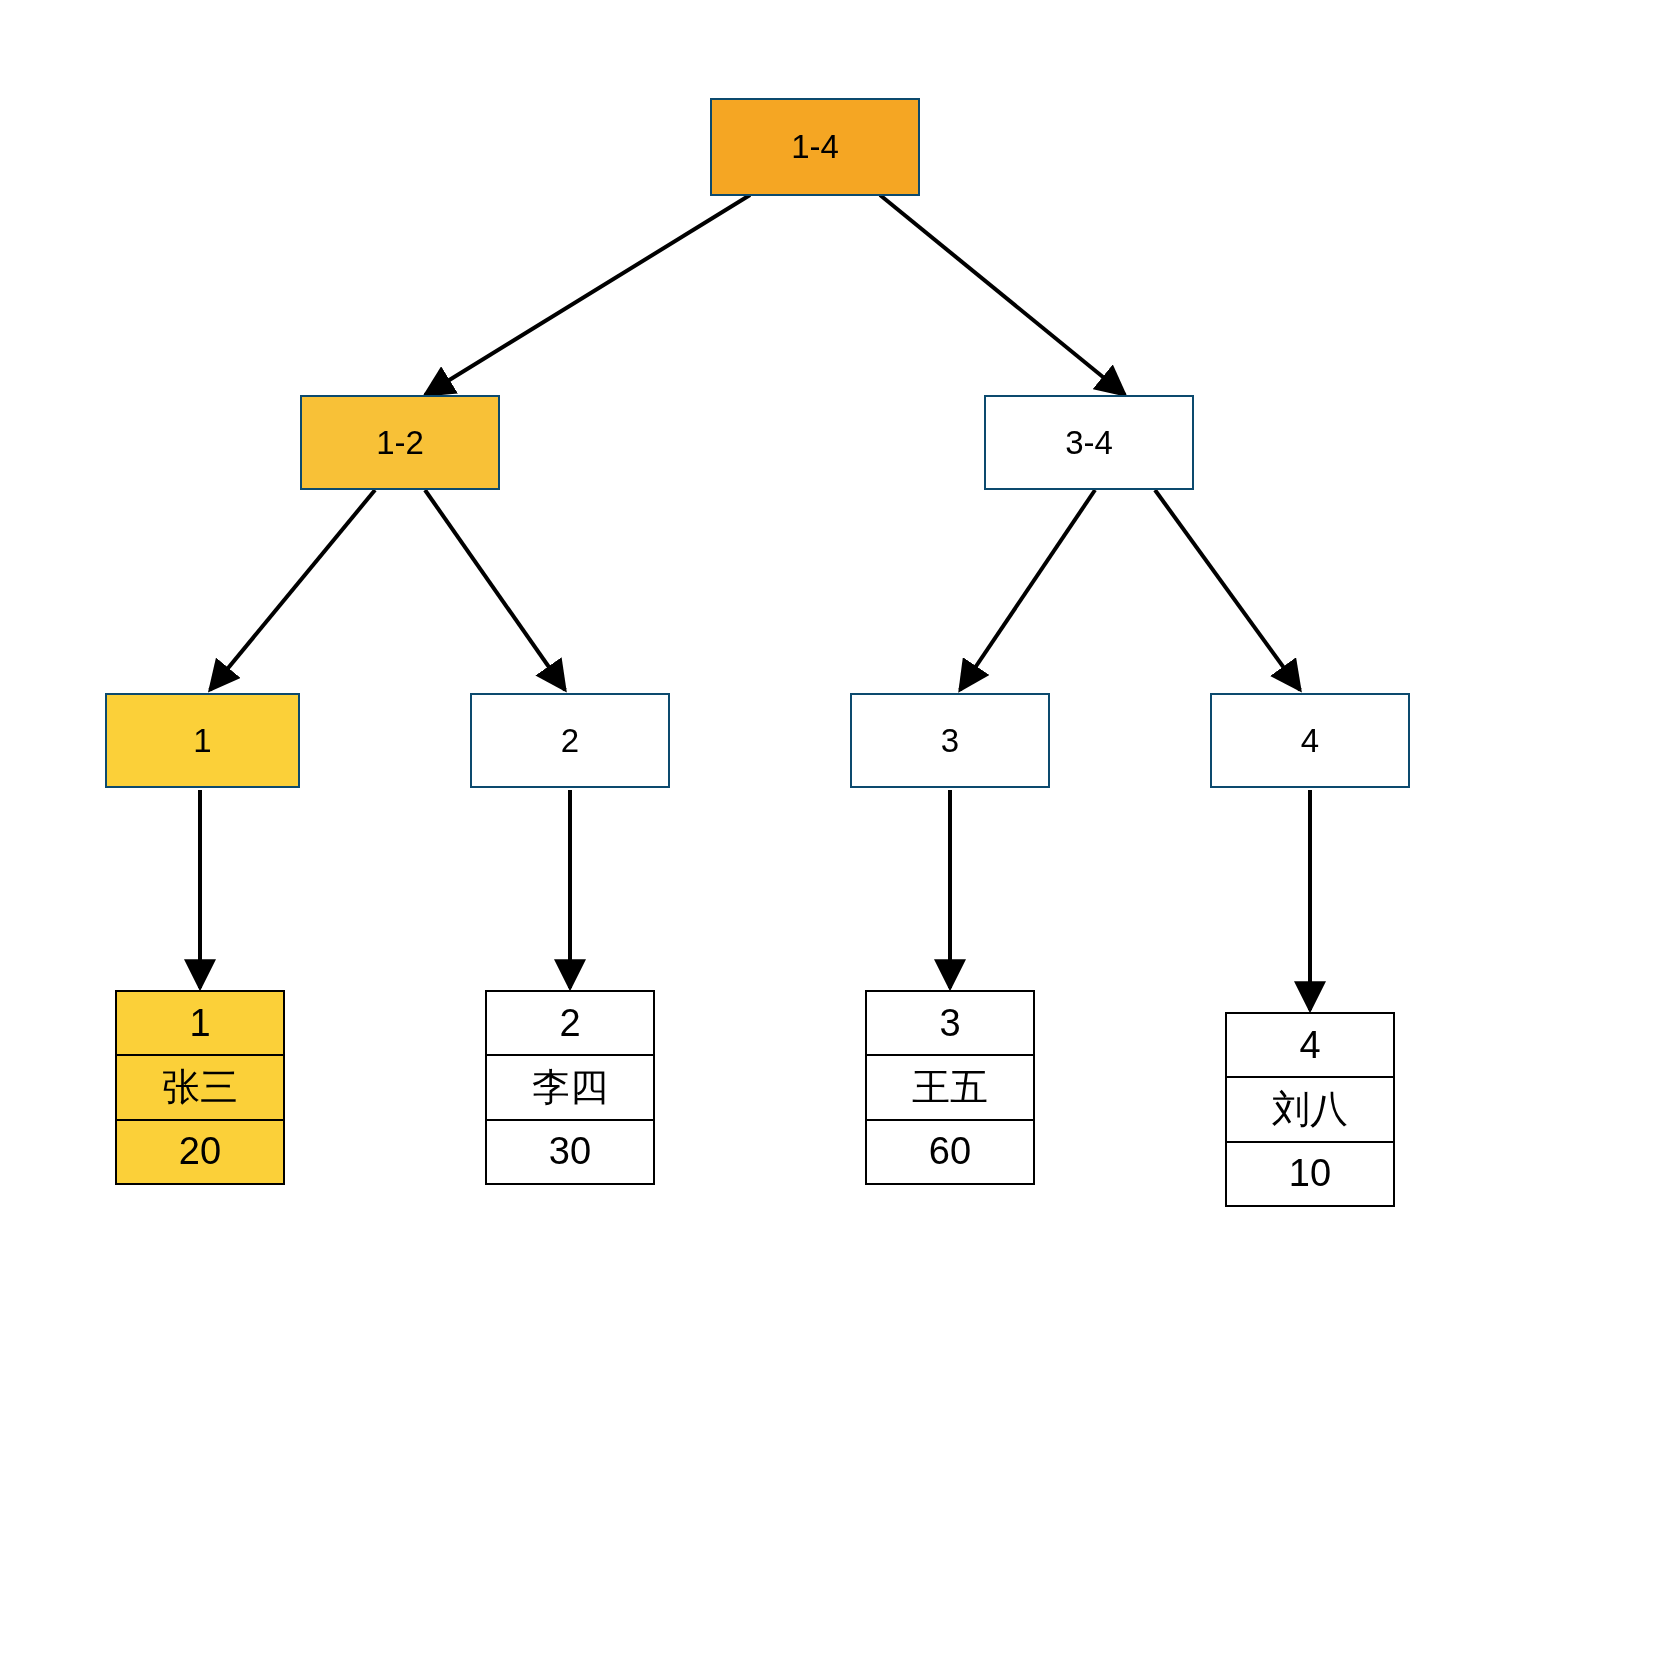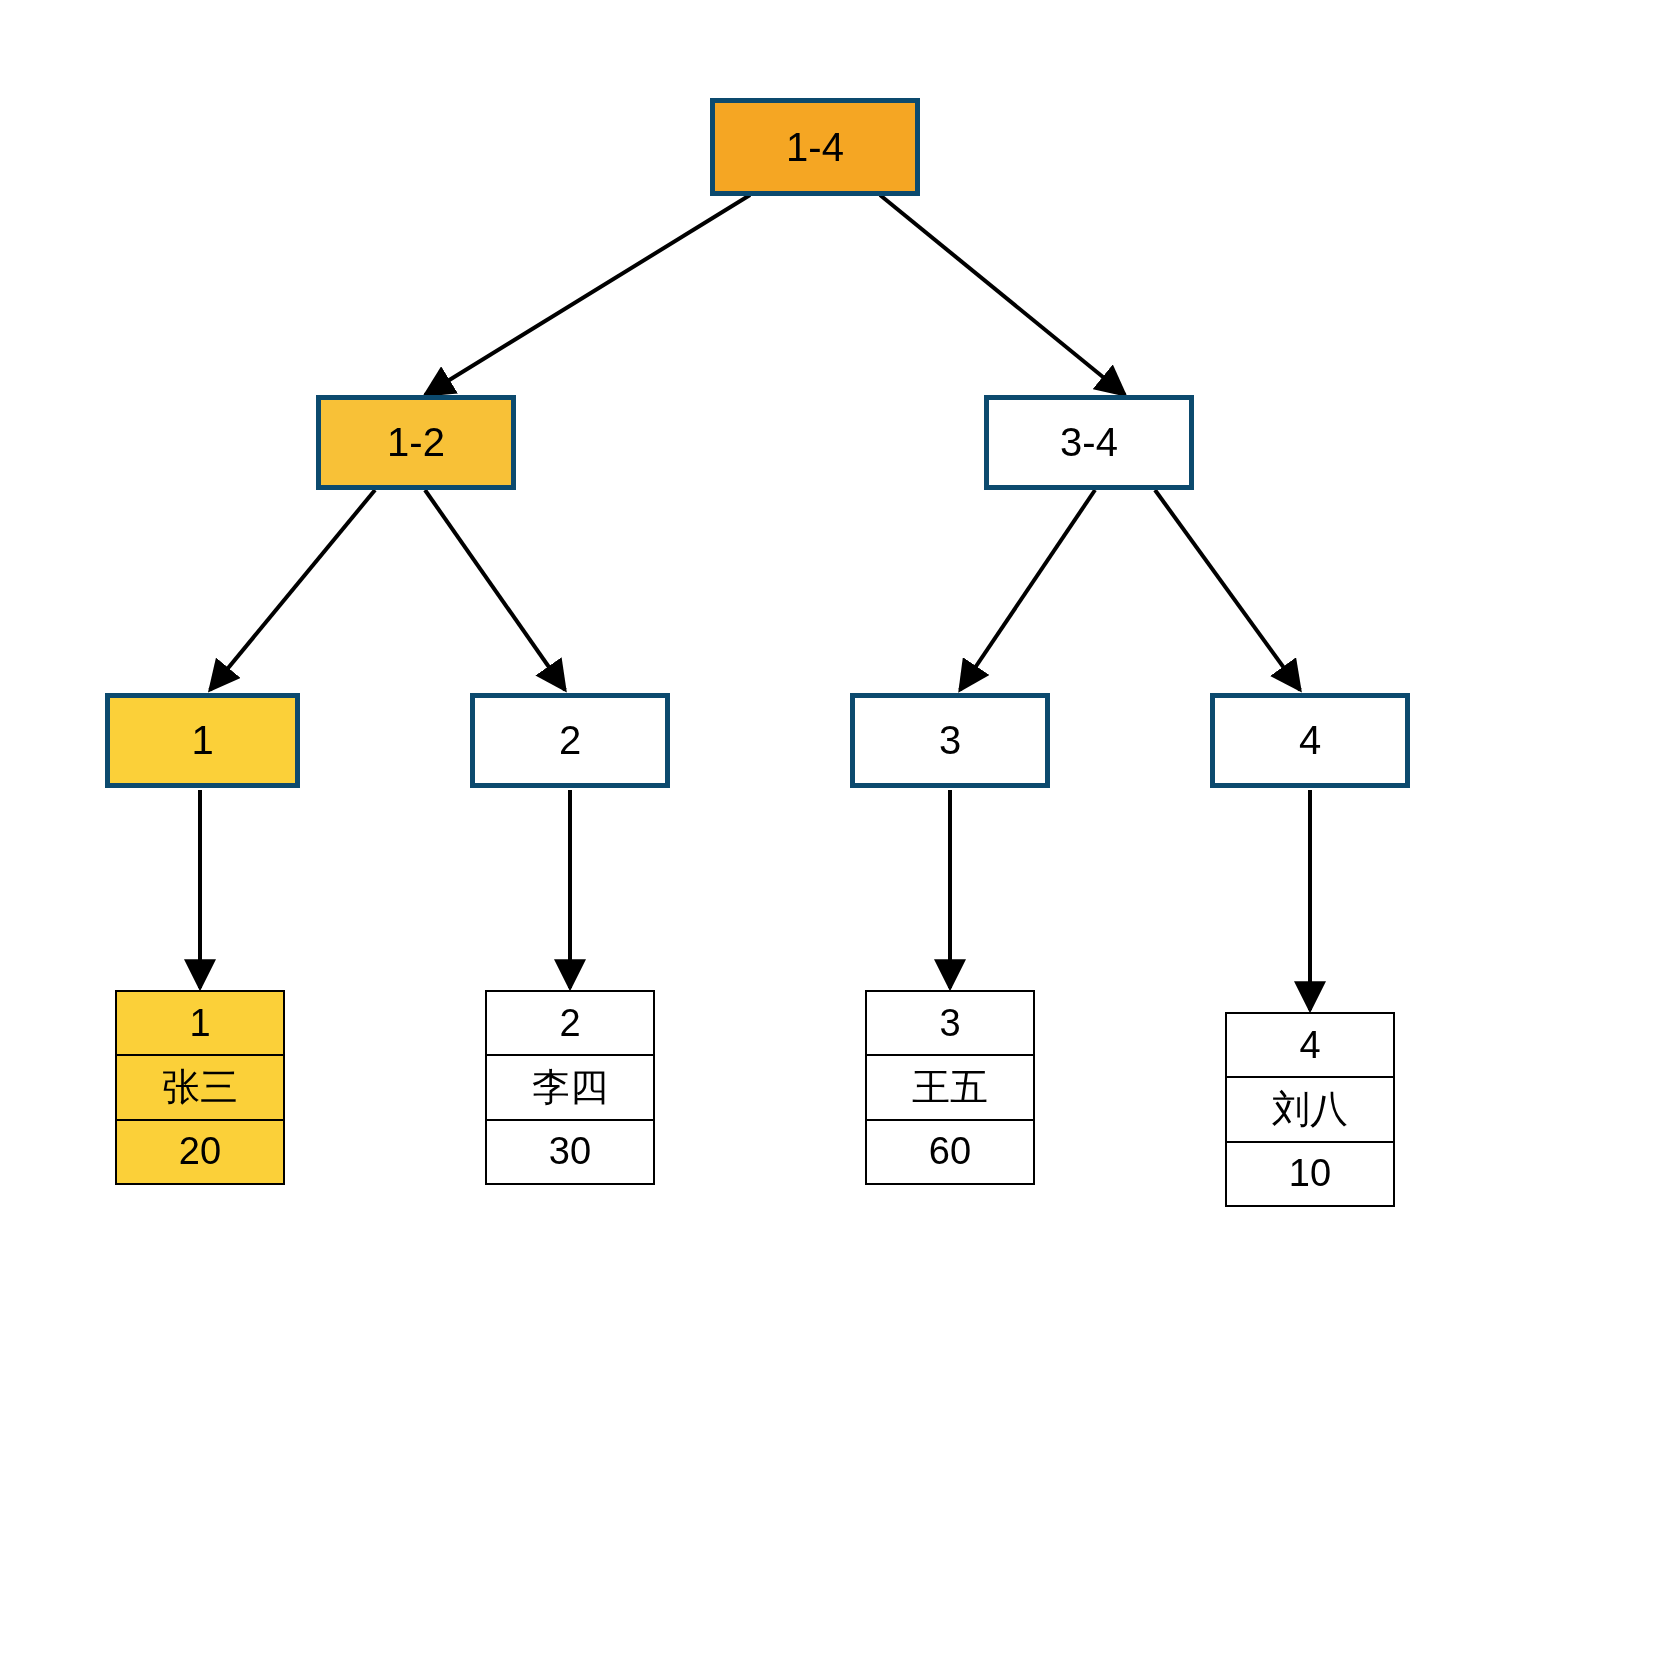--- a/index.html
+++ b/index.html
@@ -11,25 +11,25 @@
       font-family: "Helvetica Neue", Arial, sans-serif;
     }
     .canvas {
       position: absolute;
       top: 0; left: 0;
       width: 1680px;
       height: 1680px;
     }
     .node {
       position: absolute;
-      border: 5px solid #0c4a6e;
+      border: 2px solid #0c4a6e;
       display: flex;
       align-items: center;
       justify-content: center;
-      font-size: 40px;
+      font-size: 33px;
       background: #ffffff;
     }
     .node.hl-0 { background: #f5a623; }
     .node.hl-1 { background: #f8c137; }
     .node.hl-2 { background: #fbd039; }
     .record {
       position: absolute;
       border: 2px solid #000;
       display: flex;
       flex-direction: column;
@@ -83,21 +83,21 @@
 
     <line x1="950" y1="790" x2="950" y2="988" stroke="#000" stroke-width="4" marker-end="url(#arrow)"></line>
 
     <line x1="1310" y1="790" x2="1310" y2="1010" stroke="#000" stroke-width="4" marker-end="url(#arrow)"></line>
   </svg>
 
   <div class="node hl-0" style="left:710px; top:98px; width:210px; height:98px;">
     <span>1-4</span>
   </div>
 
-  <div class="node hl-1" style="left:300px; top:395px; width:200px; height:95px;margin-left:16px;">
+  <div class="node hl-1" style="left:300px; top:395px; width:200px; height:95px;">
     <span>1-2</span>
   </div>
 
   <div class="node" style="left:984px; top:395px; width:210px; height:95px;">
     <span>3-4</span>
   </div>
 
   <div class="node hl-2" style="left:105px; top:693px; width:195px; height:95px;">
     <span>1</span>
   </div>

